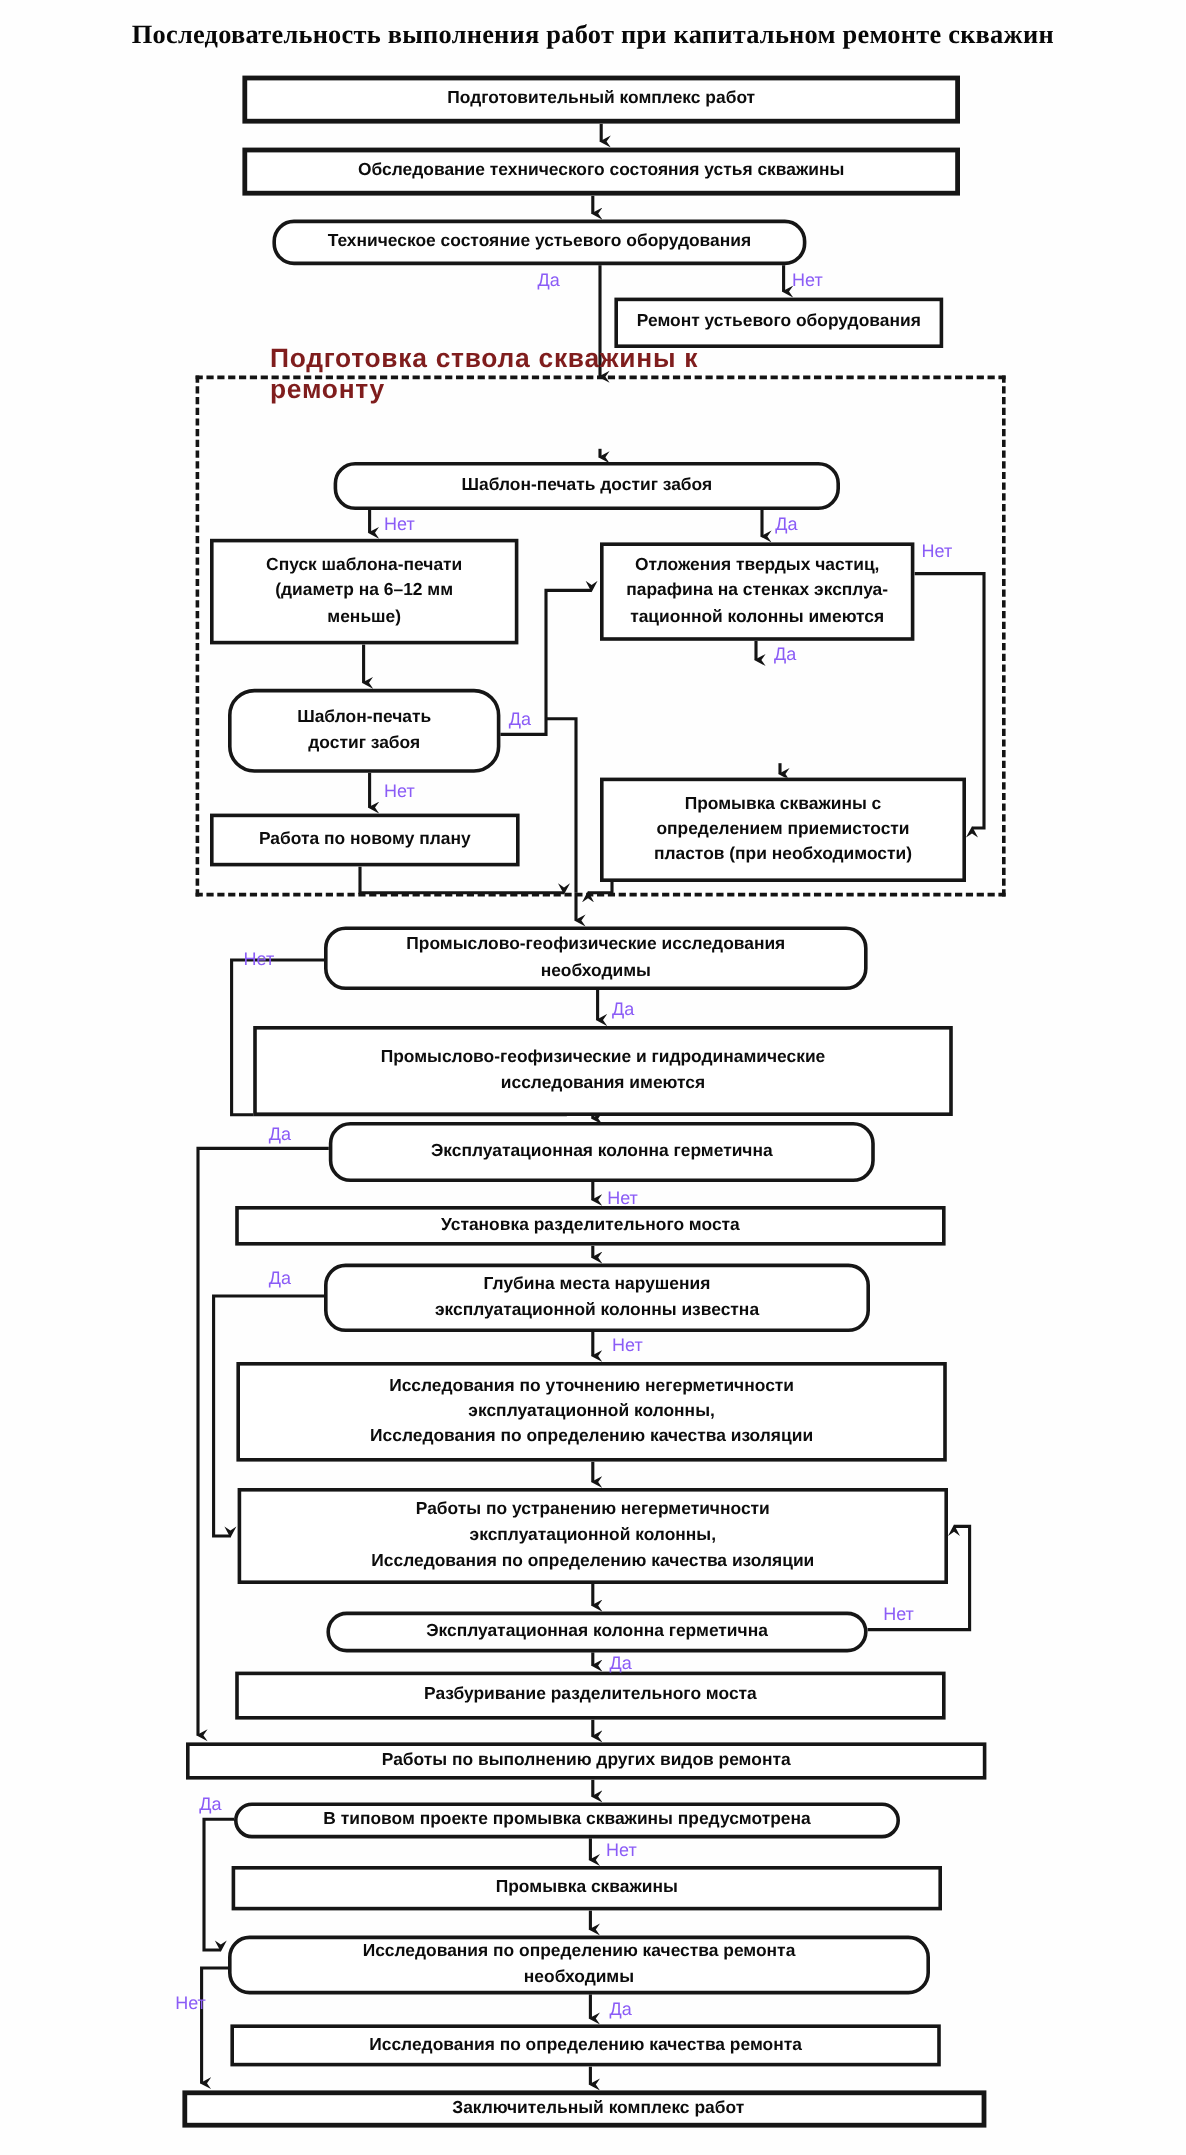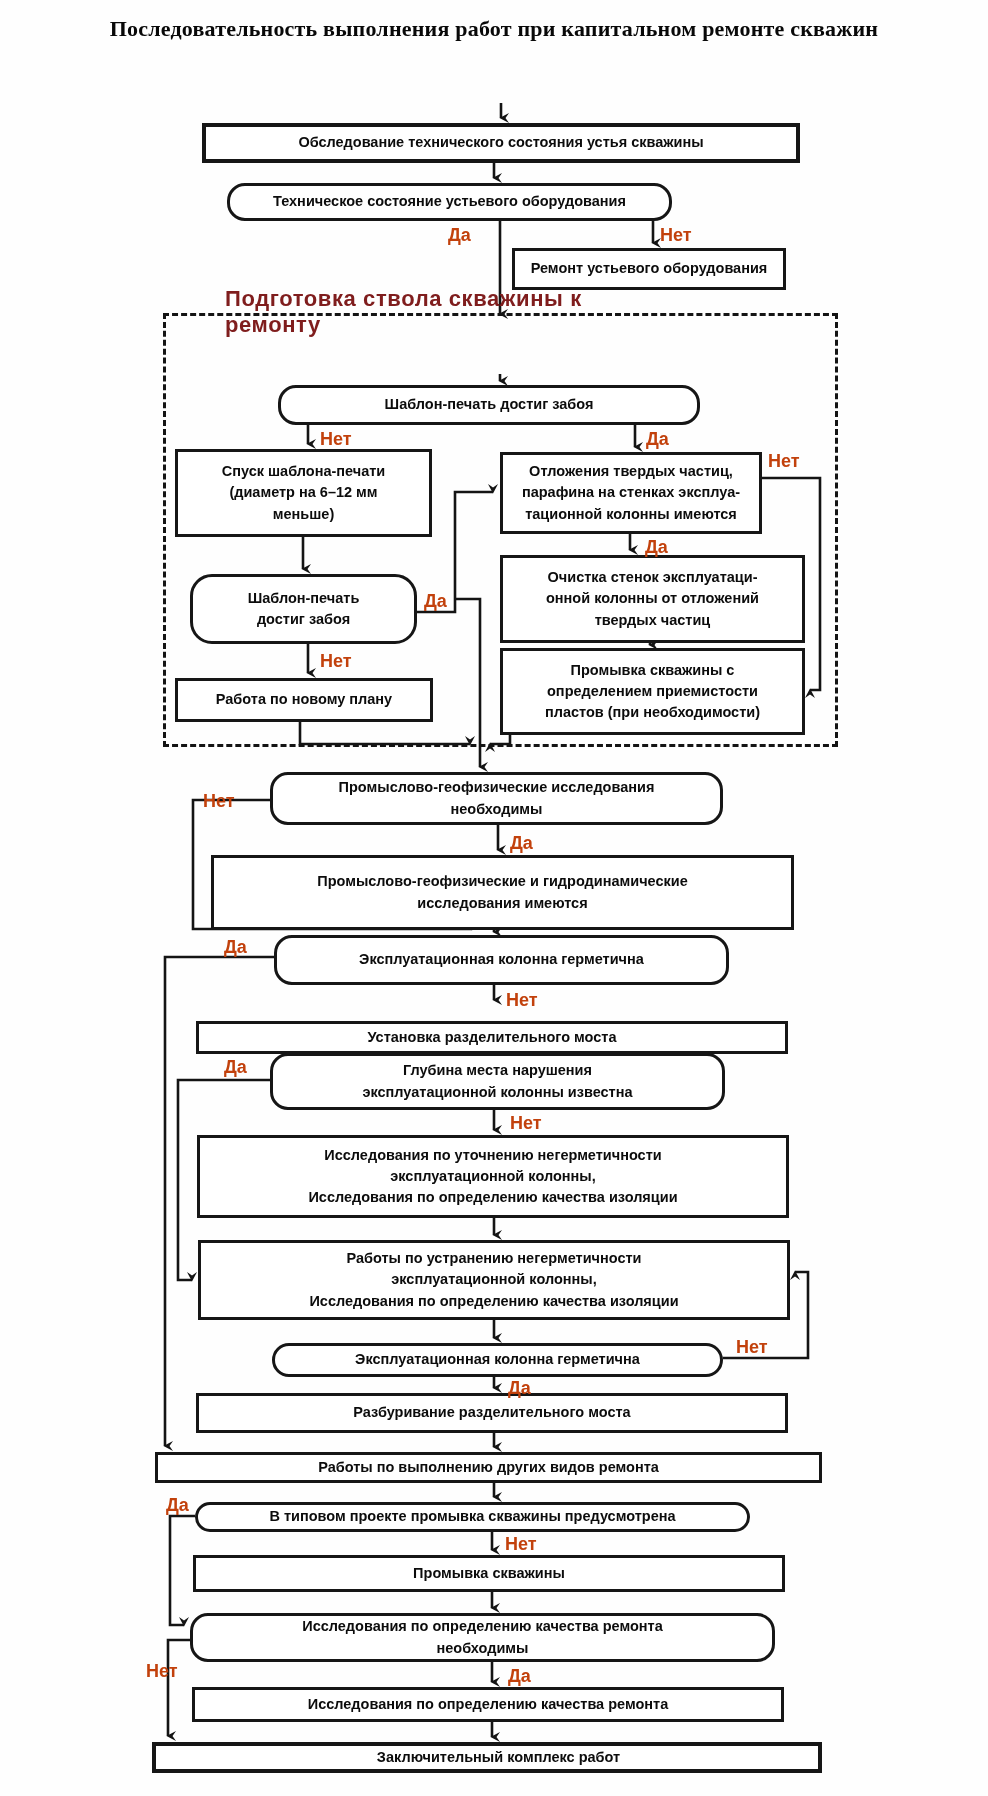--- a/index.html
+++ b/index.html
@@ -22,41 +22,41 @@
     border:3px solid #161616;font-weight:bold;font-size:14.5px;line-height:1.45;
     white-space:pre-line;padding:1px 8px;color:#0c0c0c;
   }
   .round{border-radius:18px;}
   .thick{border-width:4px;}
   #dashed-zone{
     position:absolute;left:163px;top:313px;width:675px;height:434px;
     border:3px dashed #141414;box-sizing:border-box;background:transparent;
   }
   .lbl{
-    position:absolute;font-weight:bold;font-size:18px;color:#c2410c;
+    position:absolute;font-weight:normal;font-size:15px;color:#8b5cf6;
     background:transparent;line-height:1;
   }
   svg#wires{position:absolute;left:0;top:0;}
   
   #n1 {left:202px;top:63px;  width:598px;height:40px;}
   #n2 {left:202px;top:123px; width:598px;height:40px;}
   #n3 {left:227px;top:183px; width:445px;height:38px;}
   #n4 {left:512px;top:248px; width:274px;height:42px;}
   #n5 {left:200px;top:320px; width:540px;height:62px;}
   #n6 {left:278px;top:385px; width:422px;height:40px;}
   #n7 {left:175px;top:449px; width:257px;height:88px;}
   #n8 {left:500px;top:452px; width:262px;height:82px;}
   #n9 {left:500px;top:555px; width:305px;height:88px;}
   #n10{left:190px;top:574px; width:227px;height:70px;border-radius:22px;}
   #n11{left:175px;top:678px; width:258px;height:44px;}
   #n12{left:500px;top:648px; width:305px;height:87px;}
   #n13{left:270px;top:772px; width:453px;height:53px;}
   #n14{left:211px;top:855px; width:583px;height:75px;}
   #n15{left:274px;top:935px; width:455px;height:50px;}
-  #n16{left:196px;top:1005px;width:592px;height:33px;margin-top:16px;}
+  #n16{left:196px;top:1005px;width:592px;height:33px;}
   #n17{left:270px;top:1053px;width:455px;height:57px;}
   #n18{left:197px;top:1135px;width:592px;height:83px;}
   #n19{left:198px;top:1240px;width:592px;height:80px;}
   #n20{left:272px;top:1343px;width:451px;height:34px;}
   #n21{left:196px;top:1393px;width:592px;height:40px;}
   #n22{left:155px;top:1452px;width:667px;height:31px;}
   #n23{left:195px;top:1502px;width:555px;height:30px;}
   #n24{left:193px;top:1555px;width:592px;height:37px;}
   #n25{left:190px;top:1613px;width:585px;height:49px;}
   #n26{left:192px;top:1687px;width:592px;height:35px;}
@@ -123,33 +123,31 @@
       <path d="M492,1662 V1682" marker-end="url(#ad)"></path>
       <path d="M492,1722 V1737" marker-end="url(#ad)"></path>
     </g>
   </svg>
 
   <div id="title">Последовательность выполнения работ при капитальном ремонте скважин</div>
 
   <div id="dashed-zone"></div>
   <div id="section-heading">Подготовка ствола скважины к ремонту</div>
 
+  <div class="node thick" id="n1">Подготовительный комплекс работ</div>
   <div class="node thick" id="n2">Обследование технического состояния устья скважины</div>
   <div class="node round" id="n3">Техническое состояние устьевого оборудования</div>
   <div class="node" id="n4">Ремонт устьевого оборудования</div>
   <div class="node round" id="n6">Шаблон-печать достиг забоя</div>
   <div class="node" id="n7">Спуск шаблона-печати
 (диаметр на 6–12 мм
 меньше)</div>
   <div class="node" id="n8">Отложения твердых частиц,
 парафина на стенках эксплуа-
 тационной колонны имеются</div>
-  <div class="node" id="n9">Очистка стенок эксплуатаци-
-онной колонны от отложений
-твердых частиц</div>
   <div class="node round" id="n10">Шаблон-печать
 достиг забоя</div>
   <div class="node" id="n11">Работа по новому плану</div>
   <div class="node" id="n12">Промывка скважины с
 определением приемистости
 пластов (при необходимости)</div>
   <div class="node round" id="n13">Промыслово-геофизические исследования
 необходимы</div>
   <div class="node" id="n14">Промыслово-геофизические и гидродинамические
 исследования имеются</div>

